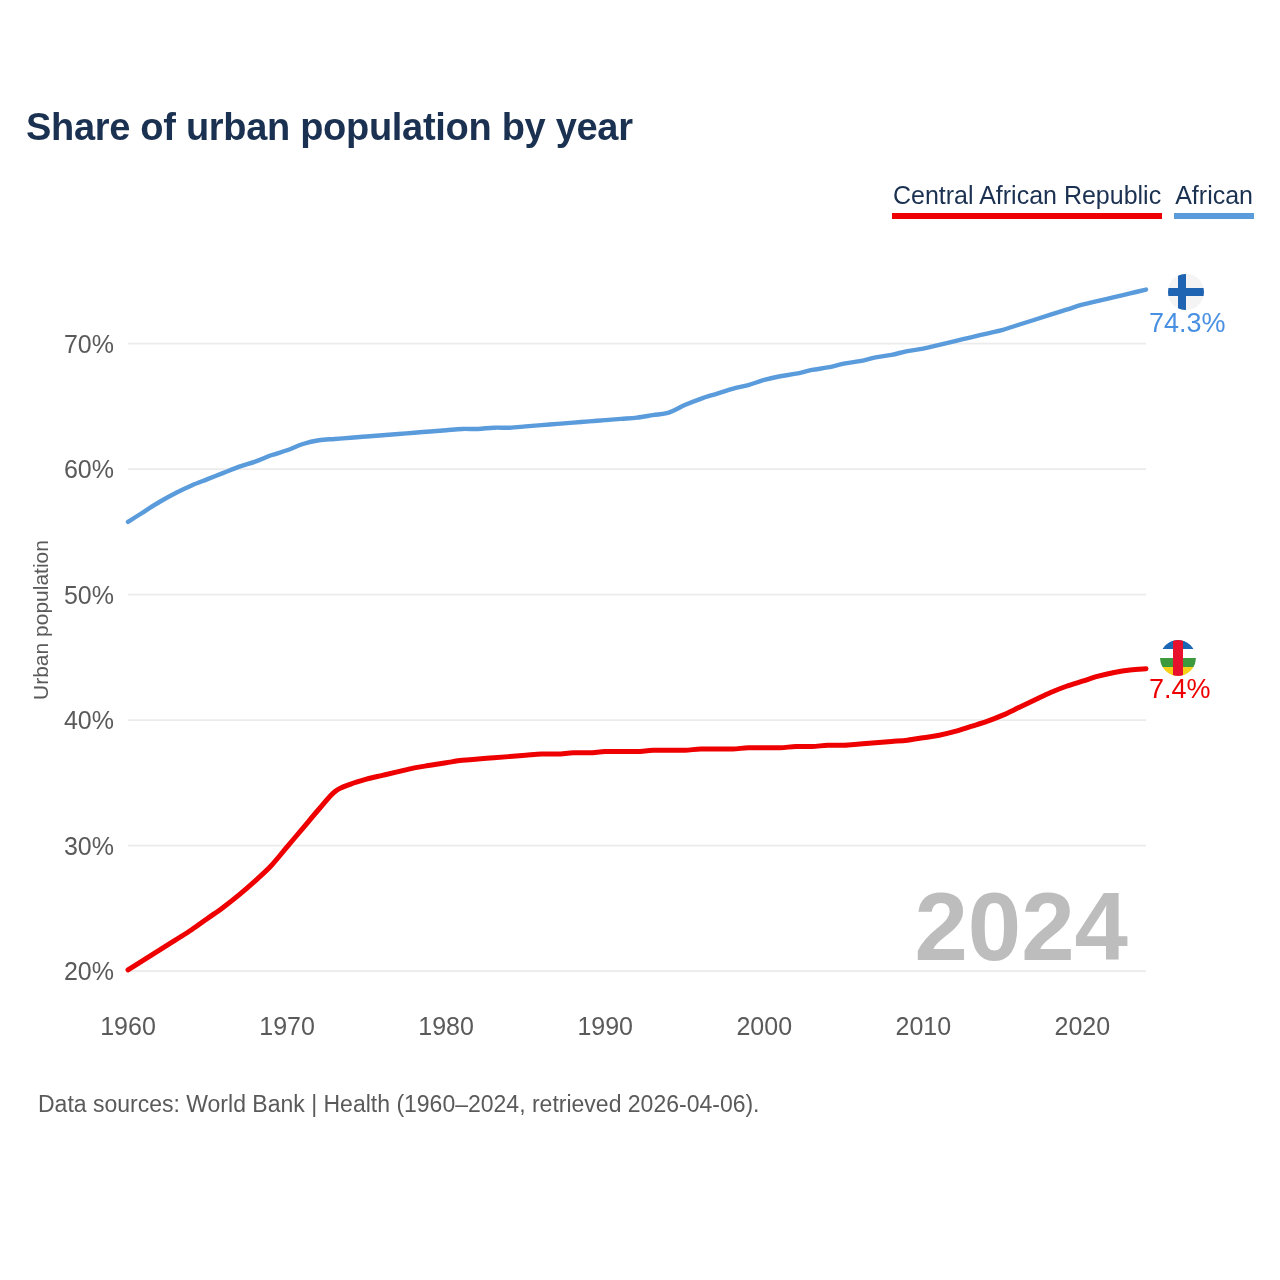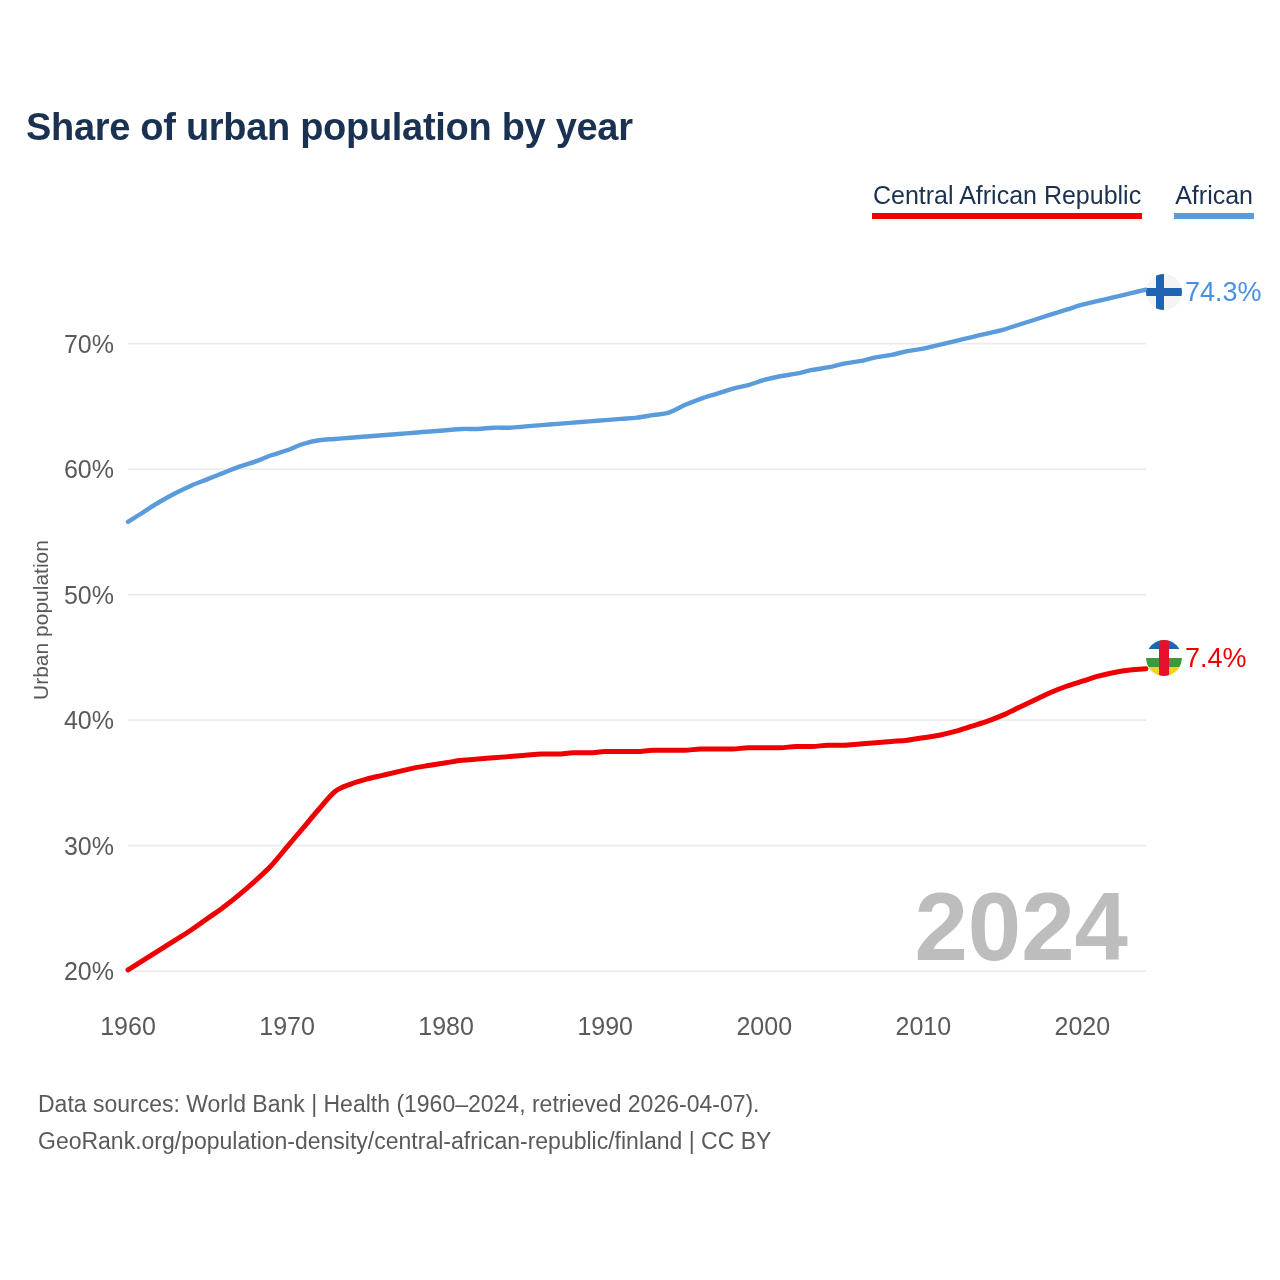--- a/index.html
+++ b/index.html
@@ -35,21 +35,21 @@
     white-space: nowrap;
   }
 
   
   .legend {
     position: absolute;
     right: 26px;
     top: 183px;
     display: flex;
     align-items: flex-start;
-    gap: 32px;
+    gap: 12px;
   }
   .legend-item {
     display: flex;
     flex-direction: column;
     align-items: stretch;
     cursor: pointer;
   }
   .legend-label {
     font-size: 25px;
     color: #1b3151;
@@ -113,20 +113,21 @@
     fill: #bdbdbd;
     text-anchor: end;
   }
 
   
   .endpoint {
     position: absolute;
     display: flex;
     align-items: center;
     gap: 0px;
+    flex-direction: column;
   }
   .flag-badge {
     width: 36px;
     height: 36px;
     border-radius: 50%;
     overflow: hidden;
     flex: 0 0 auto;
     position: relative;
     background: #f2f2f2;
   }
@@ -233,17 +234,16 @@
           <rect x="0" y="18" width="36" height="9" fill="#3c9a3c"></rect>
           <rect x="0" y="27" width="36" height="9" fill="#f7d117"></rect>
           <rect x="13" y="0" width="10" height="36" fill="#e8112d"></rect>
         </g>
       </svg>
     </span>
     <span class="endpoint-value val-car">7.4%</span>
   </div>
 
   <div class="footer">
-    <div>Data sources: World Bank | Health (1960–2024, retrieved 2026-04-07).</div>
-    <div>GeoRank.org/population-density/central-african-republic/finland | CC BY</div>
+    <div>Data sources: World Bank | Health (1960–2024, retrieved 2026-04-06).</div>
   </div>
 
 </div>
 
 </body></html>

